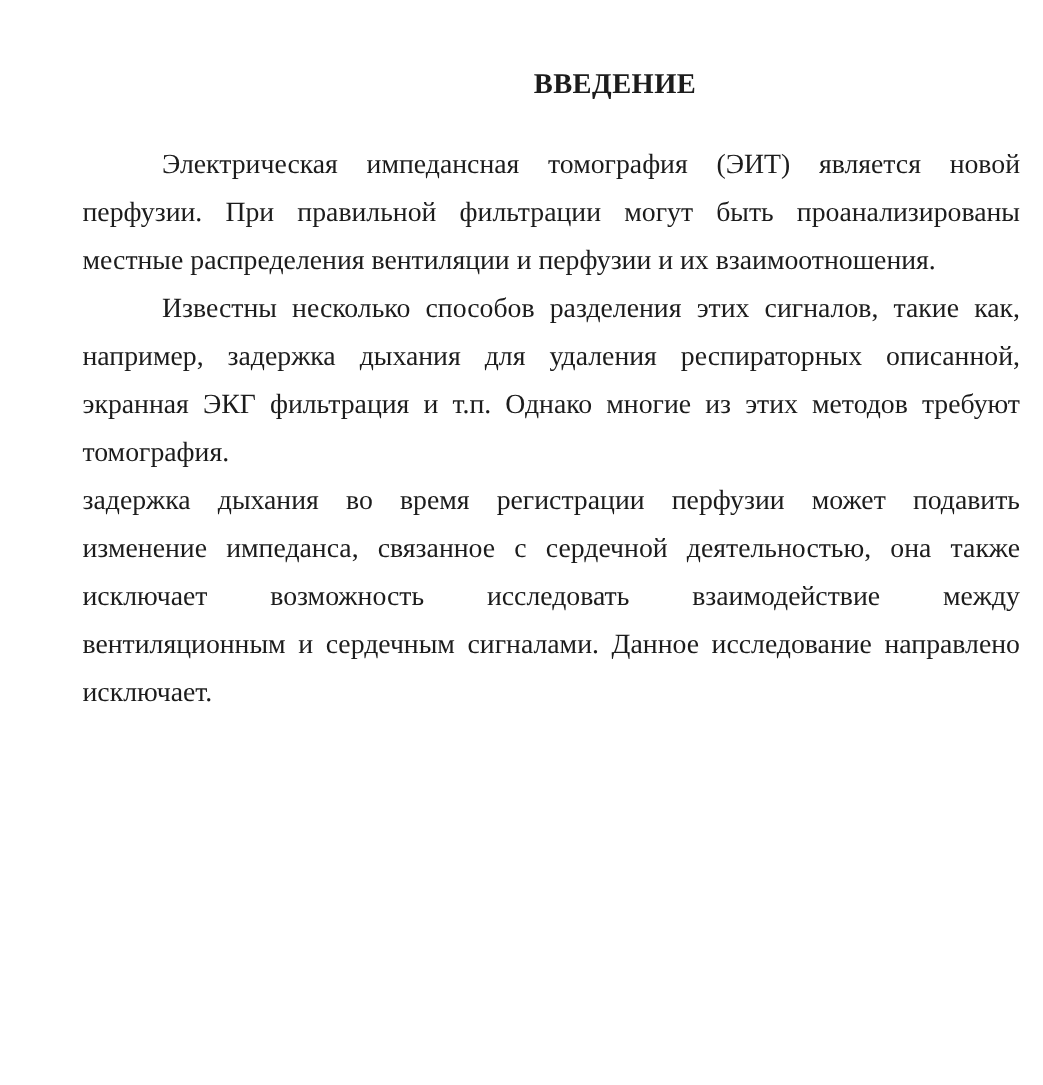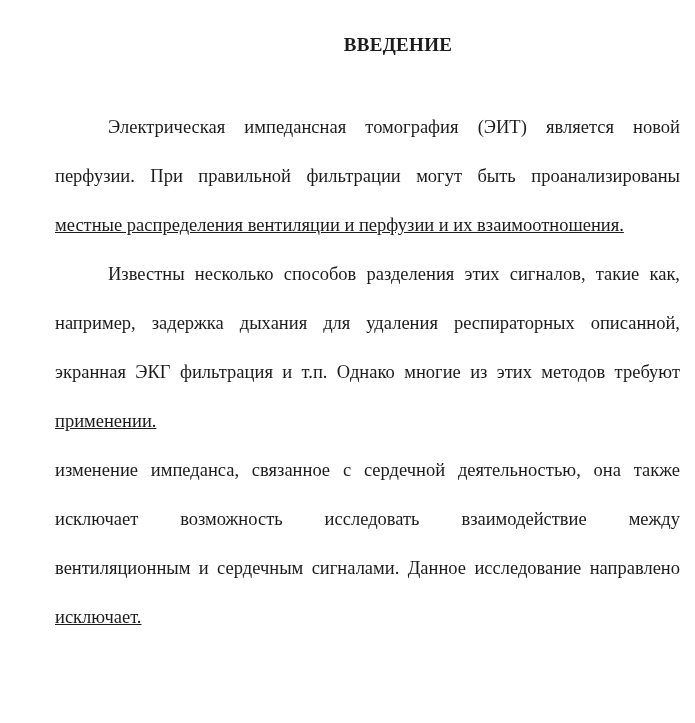--- a/index.html
+++ b/index.html
@@ -20,21 +20,21 @@
     height: 723px;
     background: var(--page-bg, #ffffff);
   }
   .title {
     position: absolute;
     top: 30px;
     left: 55px;
     width: 625px;
     box-sizing: border-box;
     padding-left: 53px;       
-    margin: 4px;
+    margin: 16px;
     text-align: center;
     font-size: 19px;
     line-height: 22px;
     font-weight: bold;
     letter-spacing: 0.3px;
   }
   .body-text {
     position: absolute;
     top: 94px;
     left: 55px;
@@ -46,28 +46,26 @@
   }
   .line {
     display: block;
     width: 625px;
     height: 32px;
     line-height: 32px;
     font-size: 18.5px;
     text-align: justify;
     white-space: normal;
     overflow: visible;
-    margin-top: 17px;
   }
   .line.just {
     text-align-last: justify;
   }
   .line.last {
     text-align-last: left;
-    text-decoration: underline;
   }
   .line.first {
     text-indent: 53px;
   }
 </style>
 </head>
 <body style="--text-color: #1c1c1c; --page-bg: #ffffff;">
 
 <div class="page">
 
@@ -78,24 +76,25 @@
     <p class="para">
       <span class="line first just">Электрическая импедансная томография (ЭИТ) является новой</span>
       <span class="line just">перфузии. При правильной фильтрации могут быть проанализированы</span>
       <span class="line last">местные распределения вентиляции и перфузии и их взаимоотношения.</span>
     </p>
 
     <p class="para">
       <span class="line first just">Известны несколько способов разделения этих сигналов, такие как,</span>
       <span class="line just">например, задержка дыхания для удаления респираторных описанной,</span>
       <span class="line just">экранная ЭКГ фильтрация и т.п. Однако многие из этих методов требуют</span>
-      <span class="line last">применении.</span>
+      <span class="line last">томография.</span>
     </p>
 
     <p class="para">
+      <span class="line just">задержка дыхания во время регистрации перфузии может подавить</span>
       <span class="line just">изменение импеданса, связанное с сердечной деятельностью, она также</span>
       <span class="line just">исключает возможность исследовать взаимодействие между</span>
       <span class="line just">вентиляционным и сердечным сигналами. Данное исследование направлено</span>
       <span class="line last">исключает.</span>
     </p>
 
   </div>
 </div>
 
 </body></html>

